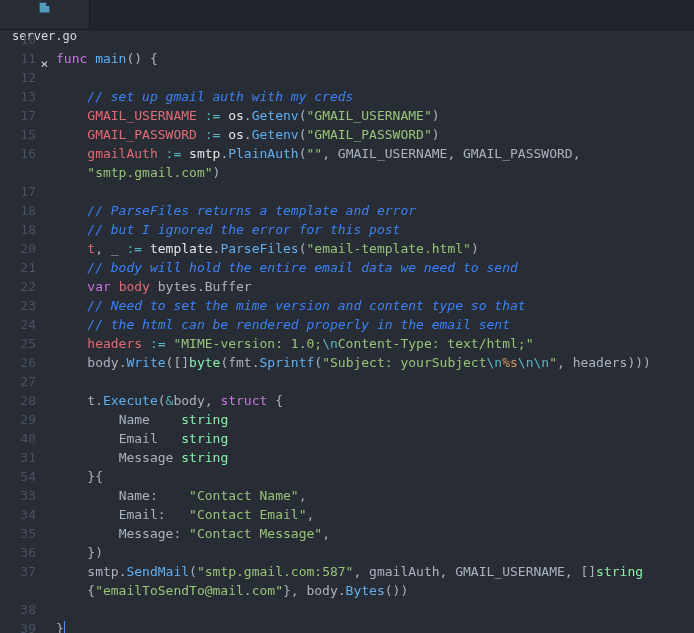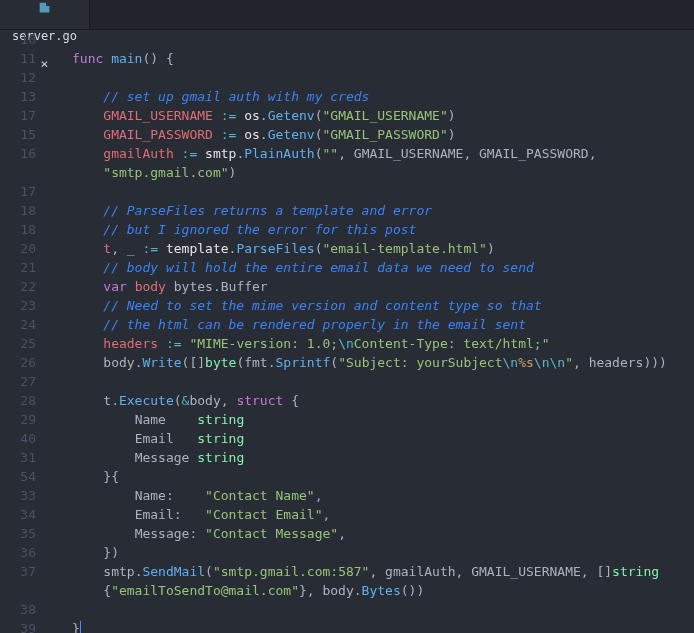--- a/index.html
+++ b/index.html
@@ -44,21 +44,20 @@
     padding-right: 14px;
     color: #495162;
     user-select: none;
     flex-shrink: 0;
   }
   .gutter div { height: 19px; }
   .code {
     padding-left: 6px;
     white-space: pre;
     position: relative;
-    margin-left: 16px;
   }
   .code .line { height: 19px; }
   .kw    { color: #c678dd; }
   .fn    { color: #61afef; }
   .str   { color: #98c379; }
   .esc   { color: #56b6c2; }
   .id    { color: #e06c75; }
   .type  { color: #86efac; }
   .com   { color: #3b82f6; font-style: italic; }
   .op    { color: #56b6c2; }

